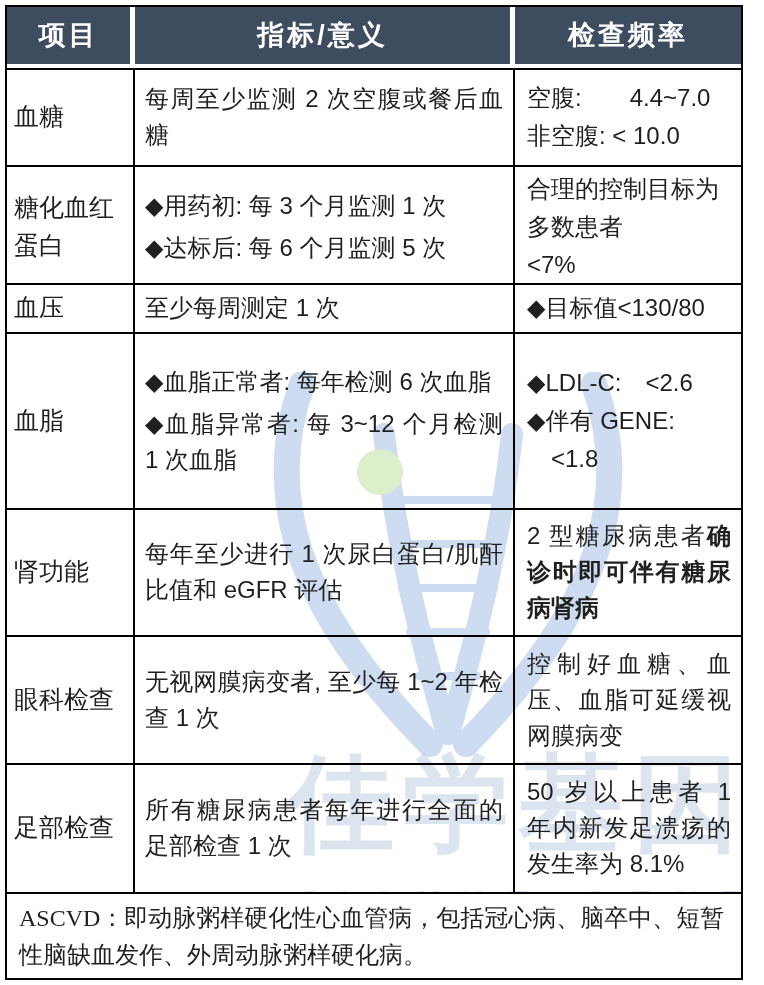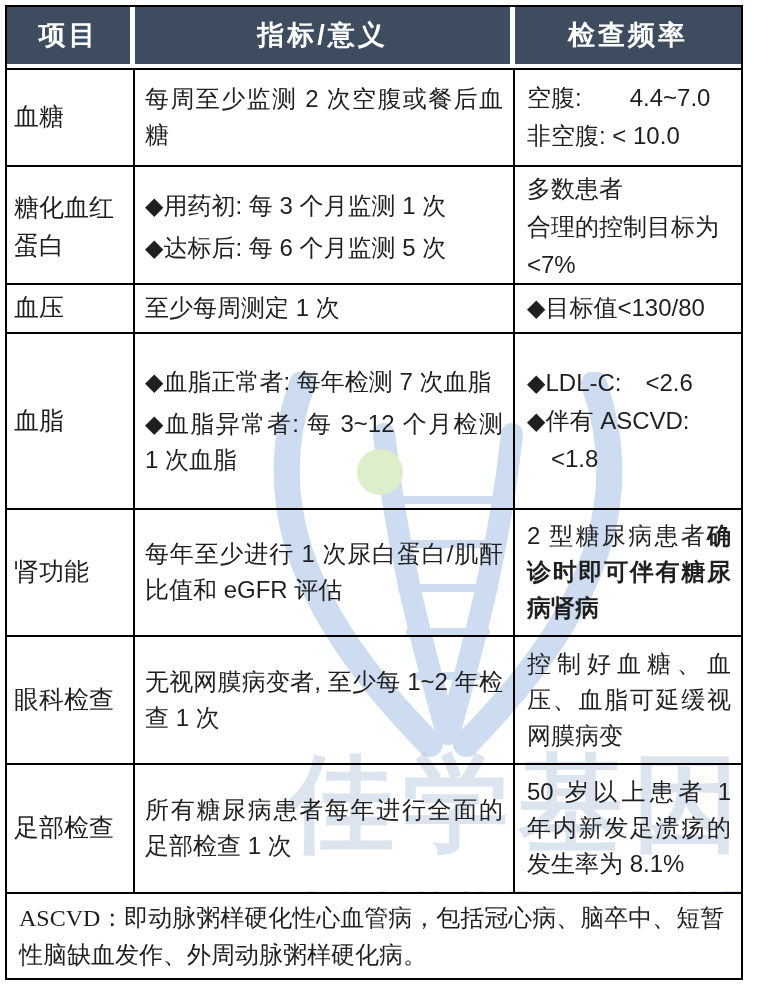--- a/index.html
+++ b/index.html
@@ -116,47 +116,47 @@
       </div>
       <div class="brow">
         <div class="cell c-item">
           <p><span>糖化血红蛋白</span></p>
         </div>
         <div class="cell c-freq">
           <p><span>◆用药初: 每 3 个月监测 1 次</span></p>
           <p><span>◆达标后: 每 6 个月监测 5 次</span></p>
         </div>
         <div class="cell c-target">
+          <p><span>合理的控制目标为</span></p>
           <p><span>多数患者</span></p>
-          <p><span>合理的控制目标为</span></p>
           <p><span>&lt;7%</span></p>
         </div>
       </div>
       <div class="brow">
         <div class="cell c-item">
           <p><span>血压</span></p>
         </div>
         <div class="cell c-freq">
           <p><span>至少每周测定 1 次</span></p>
         </div>
         <div class="cell c-target">
           <p><span>◆目标值&lt;130/80</span></p>
         </div>
       </div>
       <div class="brow">
         <div class="cell c-item">
           <p><span>血脂</span></p>
         </div>
         <div class="cell c-freq">
-          <p><span>◆血脂正常者: 每年检测 7 次血脂</span></p>
+          <p><span>◆血脂正常者: 每年检测 6 次血脂</span></p>
           <p><span>◆血脂异常者: 每 3~12 个月检测 1 次血脂</span></p>
         </div>
         <div class="cell c-target">
           <p><span>◆LDL-C:　&lt;2.6</span></p>
-          <p><span>◆伴有 ASCVD:</span></p>
+          <p><span>◆伴有 GENE:</span></p>
           <p><span>　&lt;1.8</span></p>
         </div>
       </div>
       <div class="brow">
         <div class="cell c-item">
           <p><span>肾功能</span></p>
         </div>
         <div class="cell c-freq">
           <p><span>每年至少进行 1 次尿白蛋白/肌酐比值和 eGFR 评估</span></p>
         </div>

